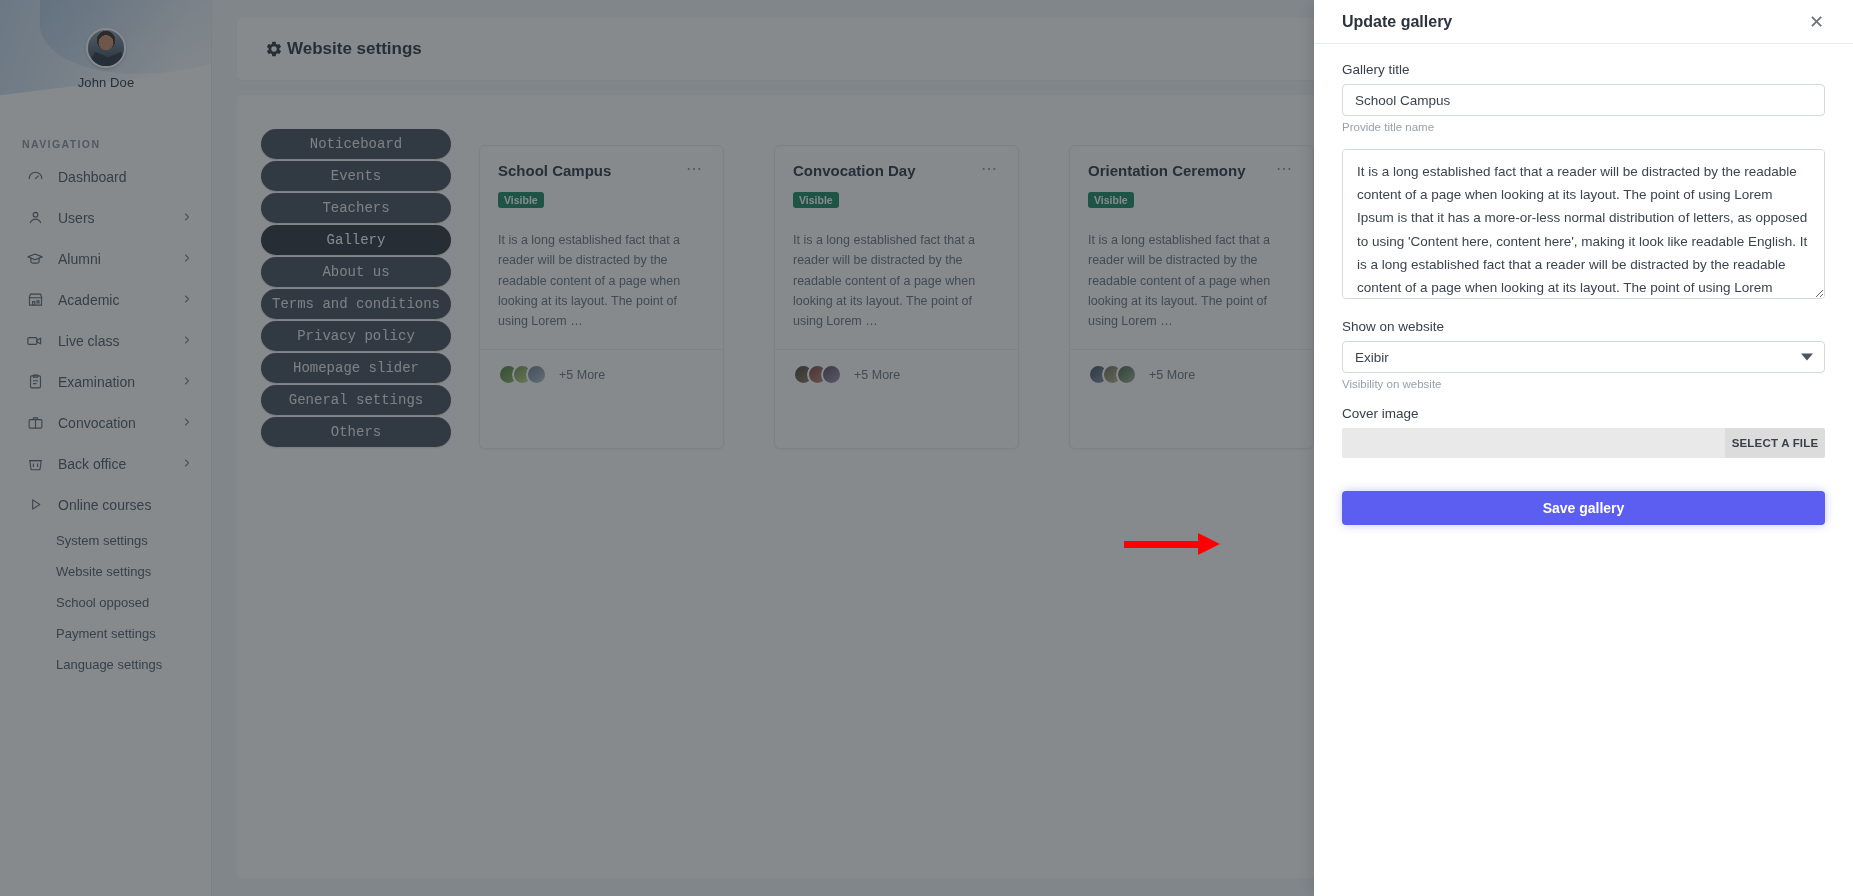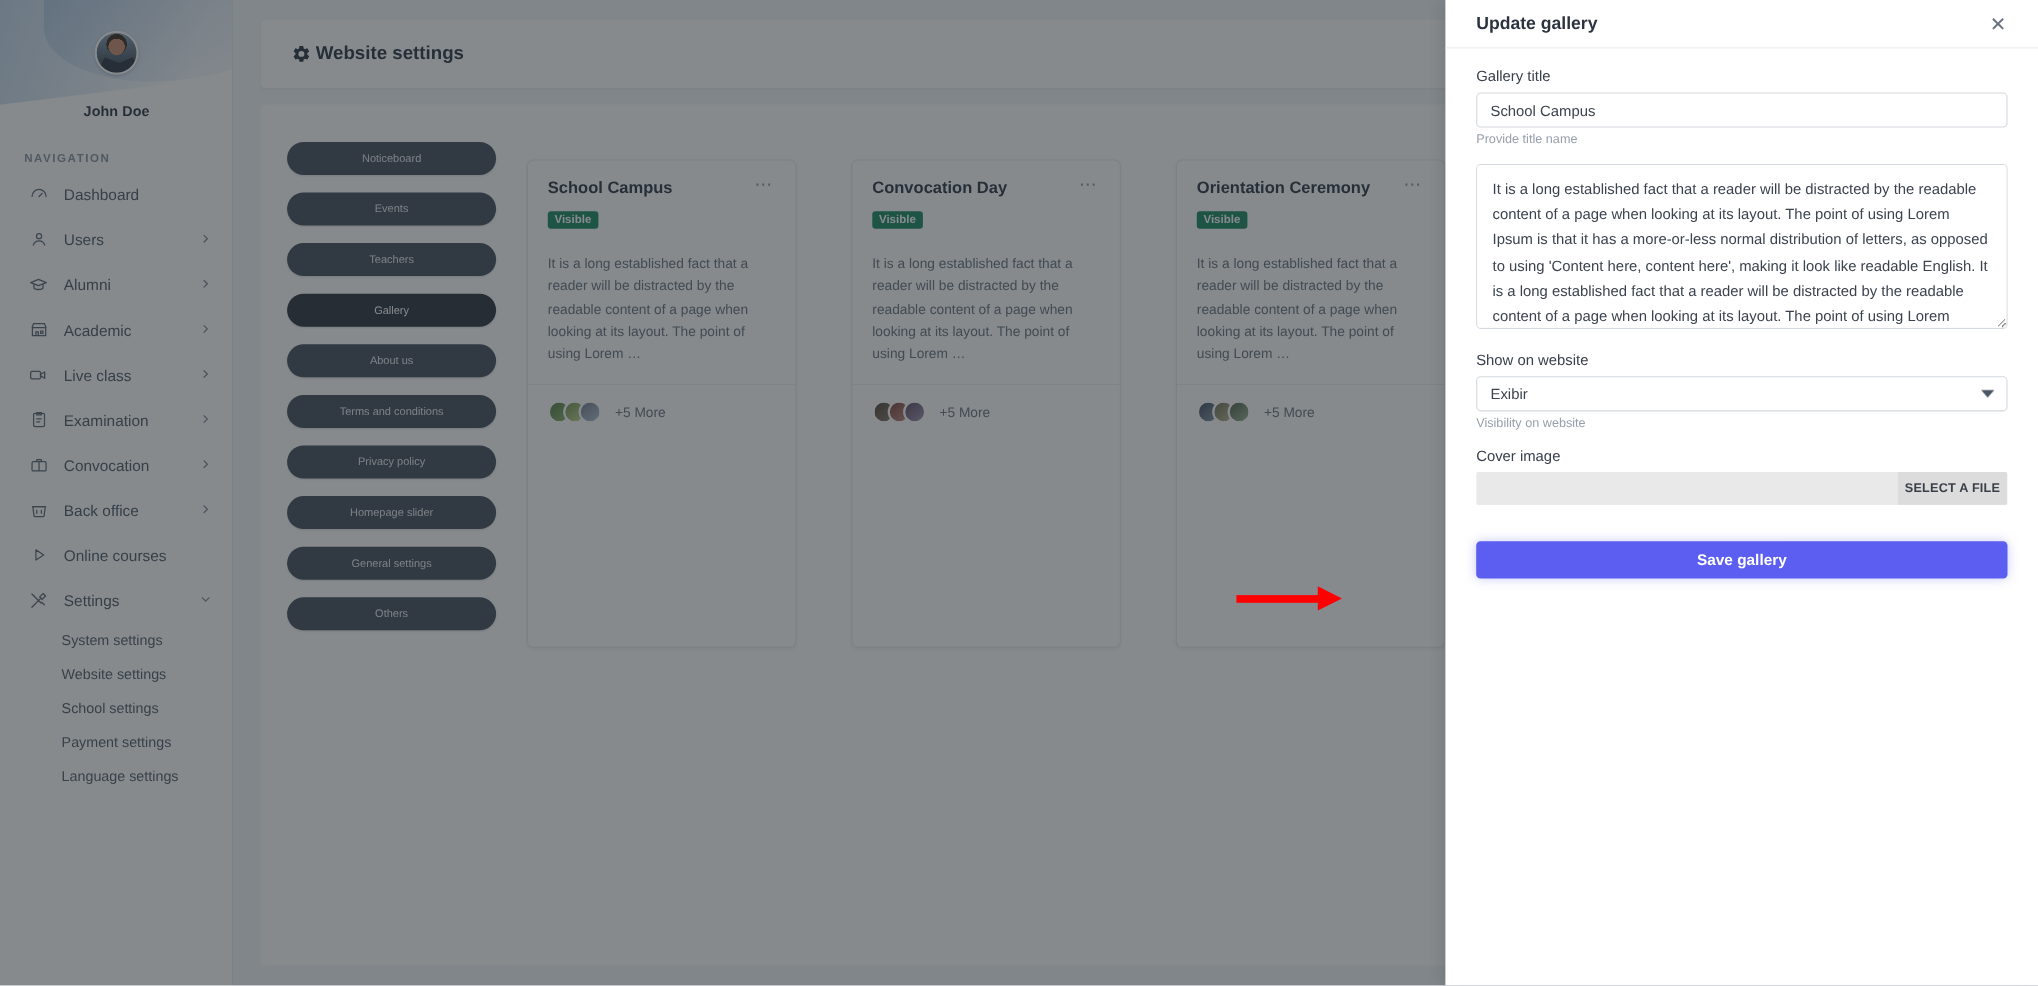--- a/index.html
+++ b/index.html
@@ -45,22 +45,22 @@
       radial-gradient(circle at 50% 34%, #c98e6b 0 22%, rgba(0,0,0,0) 23%),
       radial-gradient(circle at 50% 28%, #3c2a21 0 26%, rgba(0,0,0,0) 27%),
       linear-gradient(180deg, #8ea2b4 0%, #5a6b7c 48%, #2d3640 100%);
   }
   .avatar .suit {
     position:absolute; left:0; bottom:0; width:40px; height:14px;
     background:#2c3440;
     clip-path: polygon(0 100%, 18% 0, 50% 38%, 82% 0, 100% 100%);
   }
   .user-name {
-    position:absolute; top:93px; width:212px; text-align:center;
-    font-size:13px; font-weight:700; color:#2b3340; letter-spacing:.1px;
+    position:absolute; top:75px; width:212px; text-align:center;
+    font-size:13px; font-weight:400; color:#2b3340; letter-spacing:.1px;
   }
   .nav-label {
     margin:26px 0 6px 22px; font-size:10.5px; font-weight:700;
     letter-spacing:1.4px; color:#8a93a0; text-transform:uppercase;
   }
   .nav-item {
     position:relative; display:flex; align-items:center; gap:14px;
     height:41px; padding:0 18px 0 26px; cursor:pointer;
     font-size:14px; color:#4b5563; white-space:nowrap;
   }
@@ -84,22 +84,23 @@
 
   .content-card {
     position:absolute; left:25px; top:95px; right:25px; bottom:18px;
     background:#ffffff; border-radius:5px; padding:20px 24px;
   }
   .layout { display:flex; gap:28px; }
   .tabcol { width:190px; flex:0 0 190px; padding-top:14px; }
   .tab-btn {
     height:30px; border-radius:16px; background:#434c5b; color:#e7eaee;
     display:flex; align-items:center; justify-content:center;
-    font-size:10px; margin-bottom:16px; cursor:pointer;
+    font-size:14px; margin-bottom:2px; cursor:pointer;
     box-shadow:0 1px 2px rgba(0,0,0,0.12);
+    font-family:Liberation Mono, monospace;
   }
   .tab-btn.active { background:#2b313c; color:#ffffff; }
 
   .cards { display:flex; gap:50px; padding-top:30px; flex:1; }
   .gcard {
     width:245px; flex:0 0 245px; background:#ffffff; border:1px solid #e8ebef;
     border-radius:6px; box-shadow:0 1px 3px rgba(0,0,0,0.05); overflow:hidden;
   }
   .gcard-body { padding:16px 18px 18px 18px; }
   .gcard-top { display:flex; align-items:flex-start; justify-content:space-between; }
@@ -303,38 +304,25 @@
             </svg></span>
         </div>
         <div class="nav-item">
           <span class="ico">
             <svg viewBox="0 0 24 24" width="17" height="17" fill="none" stroke="currentColor" stroke-width="1.6" stroke-linejoin="round">
               <path d="M8 5.5l10 6.5-10 6.5z"></path>
             </svg>
           </span>
           <span class="label">Online courses</span>
         </div>
-        <div class="nav-item">
-          <span class="ico">
-            <svg viewBox="0 0 24 24" width="18" height="18" fill="none" stroke="currentColor" stroke-width="1.6" stroke-linecap="round">
-              <path d="M4 4l11 11M4 20L15 9"></path>
-              <path d="M17.5 3.5l3 3-4 4-3-3z"></path>
-              <path d="M19 17l-3-3"></path>
-            </svg>
-          </span>
-          <span class="label">Settings</span>
-          <span class="chev"><svg viewBox="0 0 24 24" width="12" height="12" fill="none" stroke="currentColor" stroke-width="2.2" stroke-linecap="round" stroke-linejoin="round">
-              <path d="M6 9l6 6 6-6"></path>
-            </svg></span>
-        </div>
       </div>
     <div id="sub-list">
         <div class="sub-item">System settings</div>
         <div class="sub-item">Website settings</div>
-        <div class="sub-item">School settings</div>
+        <div class="sub-item">School opposed</div>
         <div class="sub-item">Payment settings</div>
         <div class="sub-item">Language settings</div>
       </div>
   </div>
 
   <div class="main">
     <div class="page-head">
       <span class="gear">
         <svg viewBox="0 0 24 24" width="18" height="18" fill="#2b3340">
           <path d="M19.14 12.94a7.07 7.07 0 000-1.88l2.03-1.58a.5.5 0 00.12-.64l-1.92-3.32a.5.5 0 00-.6-.22l-2.39.96a7.3 7.3 0 00-1.63-.94l-.36-2.54a.5.5 0 00-.5-.42h-3.84a.5.5 0 00-.5.42l-.36 2.54c-.59.24-1.13.56-1.63.94l-2.39-.96a.5.5 0 00-.6.22L2.65 8.84a.5.5 0 00.12.64l2.03 1.58a7.07 7.07 0 000 1.88l-2.03 1.58a.5.5 0 00-.12.64l1.92 3.32c.12.22.38.3.6.22l2.39-.96c.5.38 1.04.7 1.63.94l.36 2.54c.04.24.25.42.5.42h3.84c.25 0 .46-.18.5-.42l.36-2.54c.59-.24 1.13-.56 1.63-.94l2.39.96c.22.08.48 0 .6-.22l1.92-3.32a.5.5 0 00-.12-.64l-2.03-1.58zM12 15.6A3.6 3.6 0 1112 8.4a3.6 3.6 0 010 7.2z"></path>

